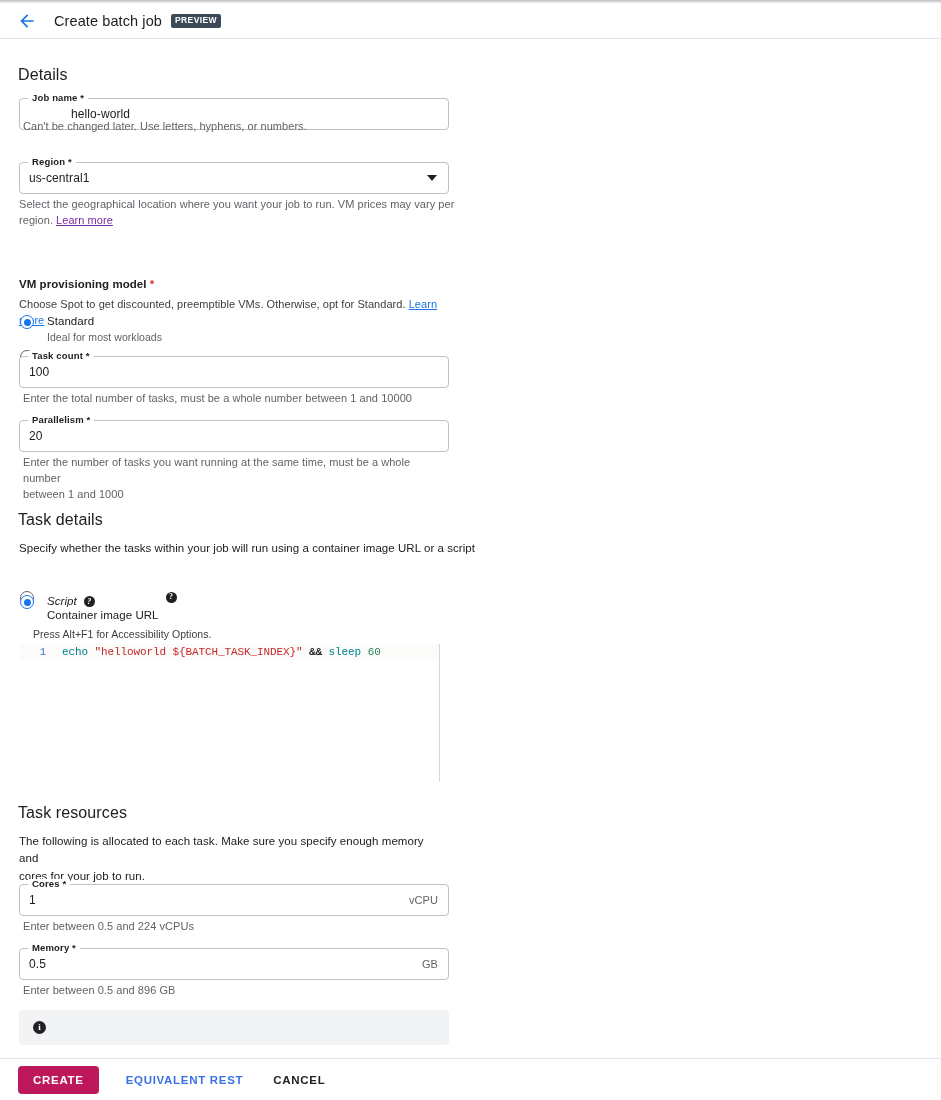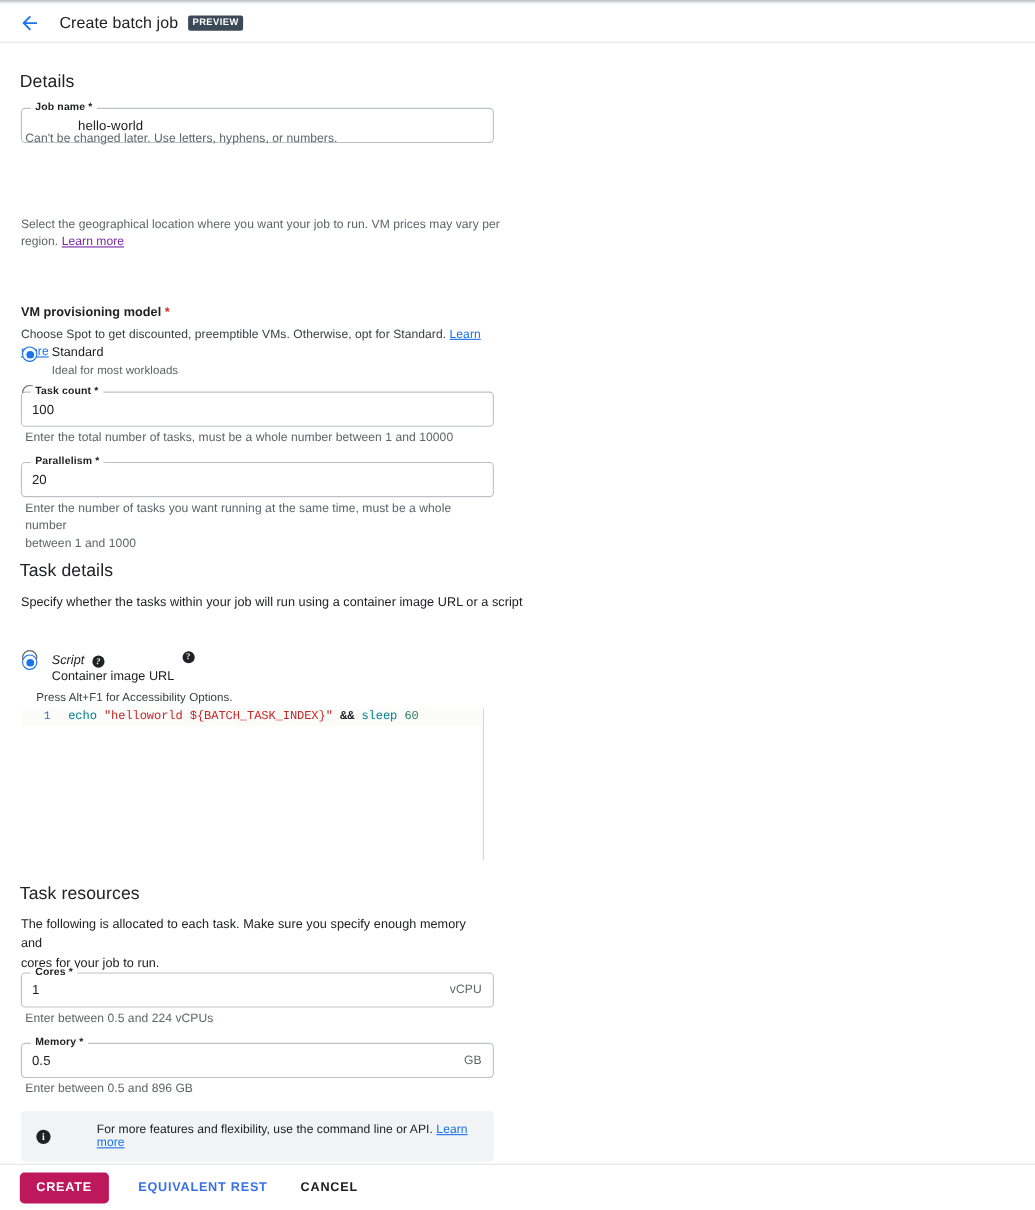--- a/index.html
+++ b/index.html
@@ -279,20 +279,25 @@
 <div class="content">
 
   <h2 class="section abs" style="left:18px; top:26px;">Details</h2>
 
   <div class="field abs" style="left:19px; top:58px;padding-left:42px;">
     <span class="legend">Job name *</span>
     <span class="value">hello-world</span>
   </div>
   <div class="hint abs" style="left:23px; top:79px;">Can't be changed later. Use letters, hyphens, or numbers.</div>
 
+  <div class="field abs" style="left:19px; top:122px;">
+    <span class="legend">Region *</span>
+    <span class="value">us-central1</span>
+    <span class="caret"></span>
+  </div>
   <div class="hint abs" style="left:19px; top:157px; width:440px;">
     <span>Select the geographical location where you want your job to run. VM prices may vary per</span><br>
     <span>region. </span><a class="link visited">Learn more</a>
   </div>
 
   <div class="abs" style="left:19px; top:238px; font-size:11.5px; font-weight:700; letter-spacing:.05px;">
     <span>VM provisioning model </span><span style="color:#d93025;">*</span>
   </div>
   <div class="abs hint" style="left:19px; top:257px; width:440px; color:#3c4043;">
     <span>Choose Spot to get discounted, preemptible VMs. Otherwise, opt for Standard. </span><a class="link">Learn more</a>
@@ -370,21 +375,20 @@
 
   <div class="field abs" style="left:19px; top:908px;">
     <span class="legend">Memory *</span>
     <span class="value">0.5</span>
     <span class="suffix">GB</span>
   </div>
   <div class="hint abs" style="left:23px; top:943px;">Enter between 0.5 and 896 GB</div>
 
   <div class="infobar abs" style="left:19px; top:970px;">
     <span class="info-icon">i</span>
-    <span class="txt"><span>For more features and flexibility, use the command line or API. </span><a class="link">Learn more</a></span>
   </div>
 
 </div>
 
 <div class="footer">
   <button class="btn-create">CREATE</button>
   <button class="btn-flat blue">EQUIVALENT REST</button>
   <button class="btn-flat dark">CANCEL</button>
 </div>
 

